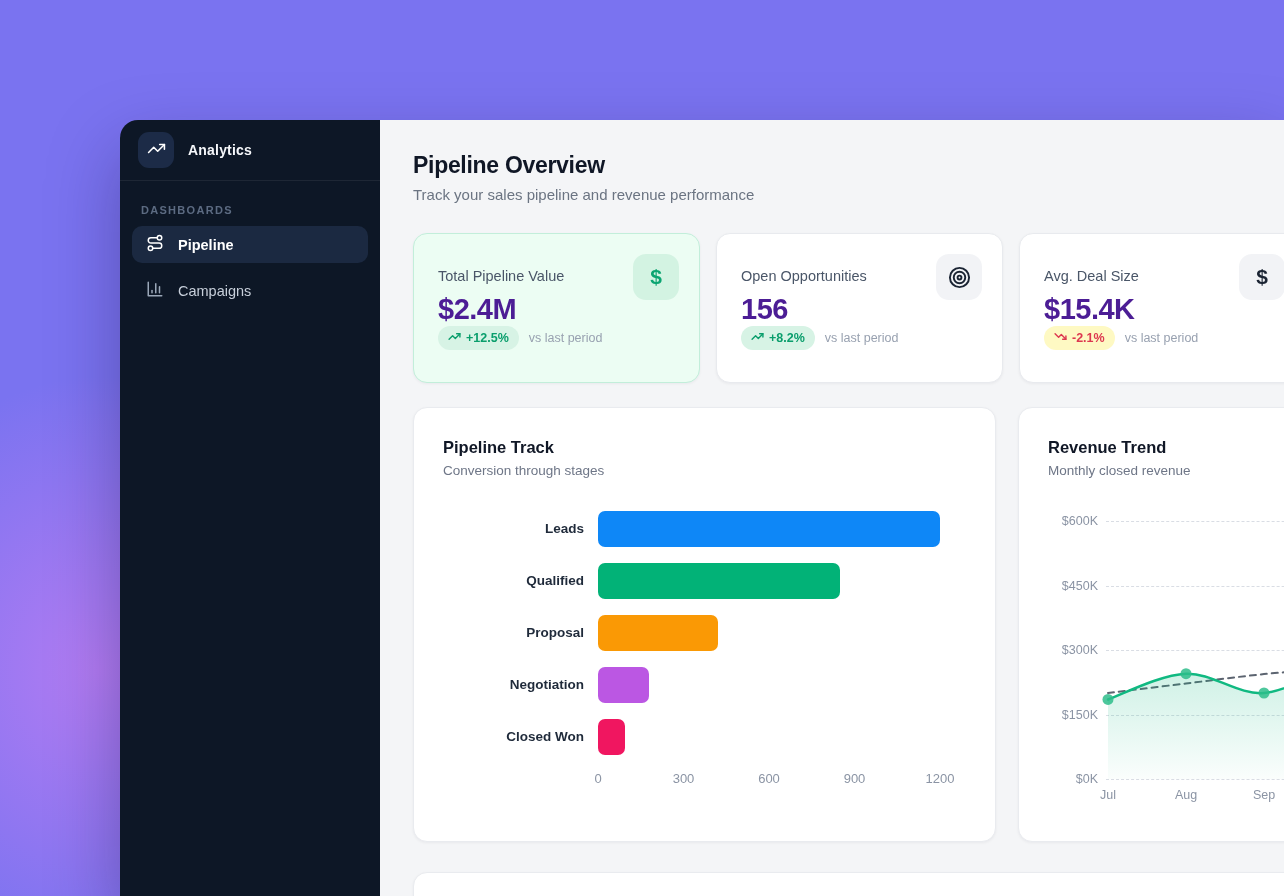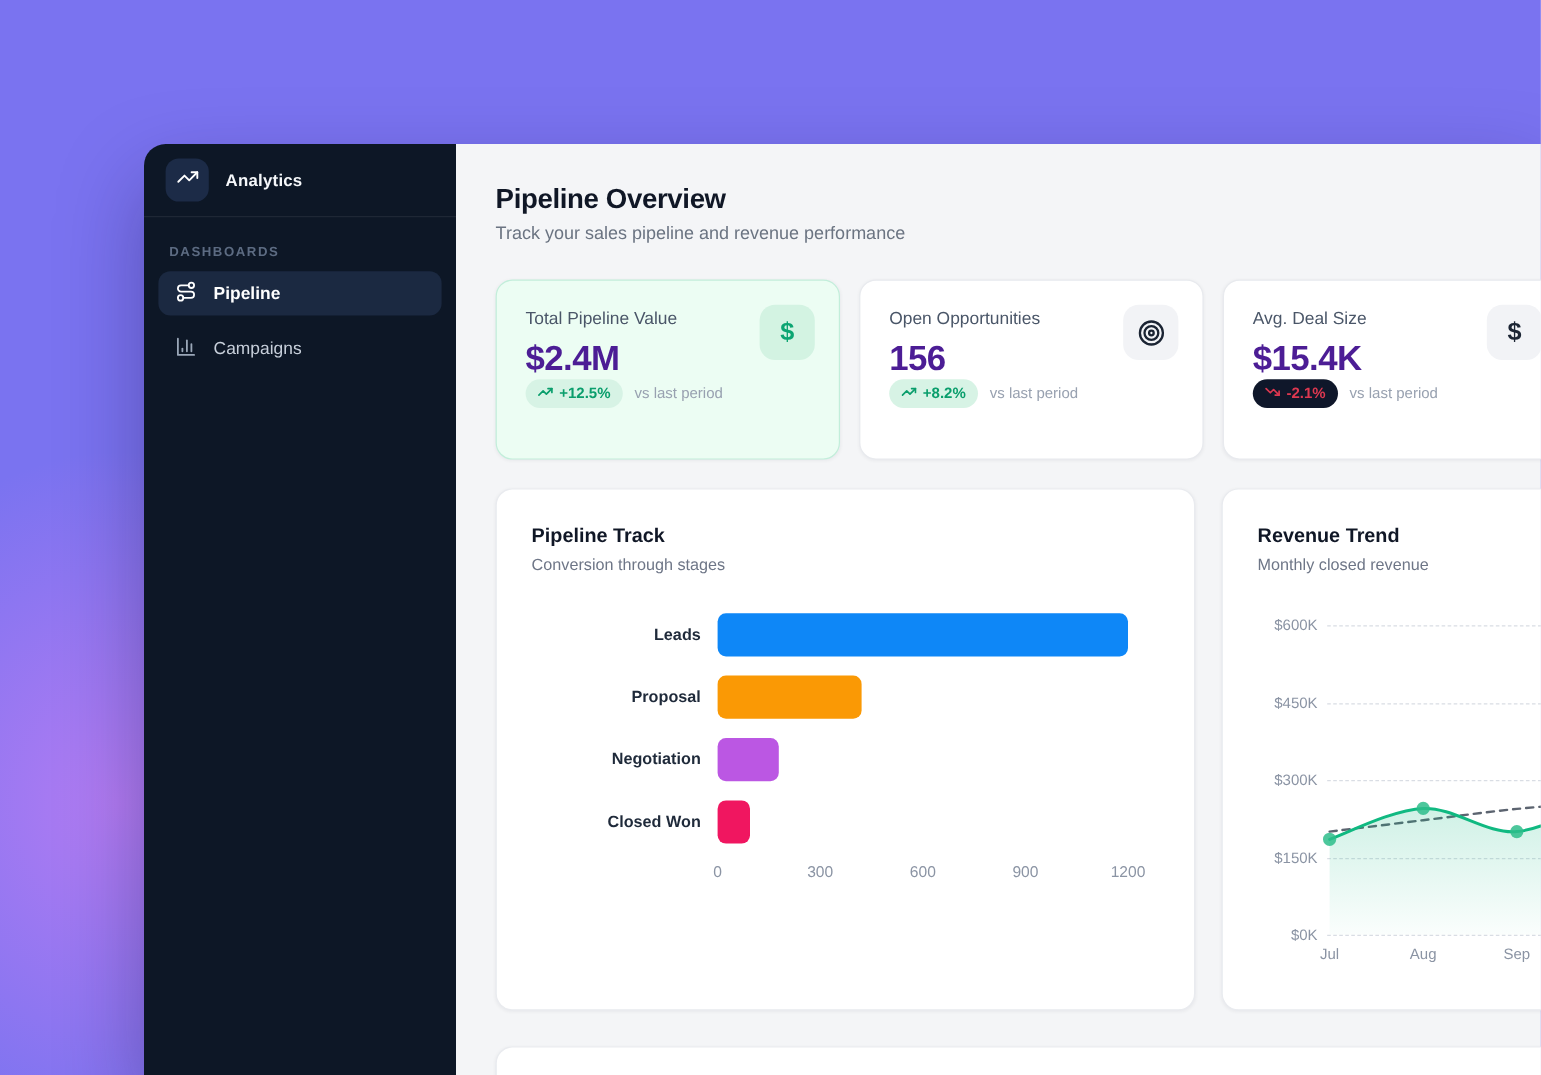--- a/index.html
+++ b/index.html
@@ -29,32 +29,32 @@
     padding:0 14px; border-radius:10px; font-size:14.5px; color:#c7cfda; cursor:pointer; }
   .nav-item svg { width:18px; height:18px; stroke:#9aa7b8; flex:0 0 18px; }
   .nav-item.active { background:#1b2941; color:#ffffff; font-weight:600; }
   .nav-item.active svg { stroke:#ffffff; }
   
   .main { flex:1; background:#f4f5f7; padding:32px 0 0 33px; position:relative; }
   .page-title { font-size:23px; font-weight:800; color:#101726; letter-spacing:-0.3px; }
   .page-subtitle { font-size:15px; color:#6b7482; margin-top:7px; }
   .kpi-row { display:flex; gap:16px; margin-top:30px; width:max-content; }
   .kpi-card { width:287px; height:150px; background:#ffffff; border:1px solid #e8eaee;
-    border-radius:14px; padding:24px 24px; position:relative;
+    border-radius:14px; padding:34px 24px; position:relative;
     box-shadow:0 1px 3px rgba(15,23,42,0.05); }
   .kpi-card.highlight { background:#ecfdf3; border-color:#c2eeda; }
   .kpi-label { font-size:14.5px; color:#4a5668; }
   .kpi-value { font-size:29px; font-weight:800; color:#4c1d95; margin-top:9px; letter-spacing:-0.5px; }
   .kpi-foot { display:flex; align-items:center; gap:10px; }
   .delta-badge { display:inline-flex; align-items:center; gap:5px; padding:4px 10px;
     border-radius:999px; font-size:12.5px; font-weight:700; }
   .delta-badge svg { width:13px; height:13px; }
   .delta-up { background:#d7f3e5; color:#0a9e6c; }
   .delta-up svg { stroke:#0a9e6c; }
-  .delta-down { background:#0f172a; color:#dd3850; }
+  .delta-down { background:#fef9c3; color:#dd3850; }
   .delta-down svg { stroke:#dd3850; }
   .kpi-compare { font-size:12.5px; color:#98a1b0; }
   .kpi-chip { position:absolute; top:20px; right:20px; width:46px; height:46px; border-radius:13px;
     display:flex; align-items:center; justify-content:center; }
   .chip-mint { background:#d3f3e2; color:#0ca572; }
   .chip-gray { background:#f2f3f6; color:#1b2433; }
   .kpi-chip .dollar { font-size:21px; font-weight:600; }
   .kpi-chip svg { width:23px; height:23px; stroke:#1b2433; }
   
   .charts-row { display:flex; gap:22px; margin-top:24px; width:max-content; }
@@ -201,20 +201,26 @@
     <div class="charts-row">
 
       <div class="chart-card">
         <div class="card-title">Pipeline Track</div>
         <div class="card-subtitle">Conversion through stages</div>
         <div class="bars" id="bar-rows">
             <div class="bar-row">
               <div class="bar-label">Leads</div>
               <div class="bar-track">
                 <div class="bar" style="width: 342px; background: rgb(14, 135, 247);"></div>
+              </div>
+            </div>
+            <div class="bar-row">
+              <div class="bar-label">Qualified</div>
+              <div class="bar-track">
+                <div class="bar" style="width: 242.25px; background: rgb(2, 178, 119);"></div>
               </div>
             </div>
             <div class="bar-row">
               <div class="bar-label">Proposal</div>
               <div class="bar-track">
                 <div class="bar" style="width: 119.7px; background: rgb(250, 153, 5);"></div>
               </div>
             </div>
             <div class="bar-row">
               <div class="bar-label">Negotiation</div>

